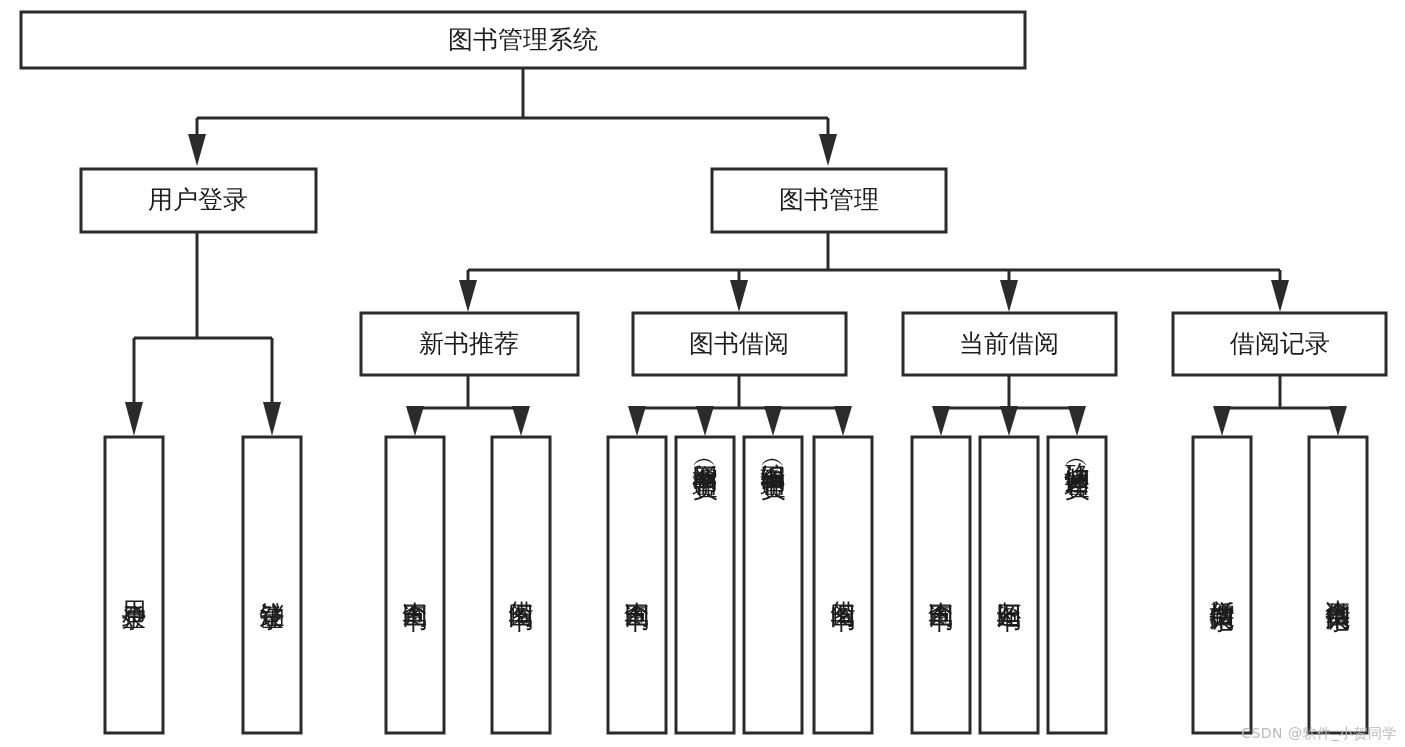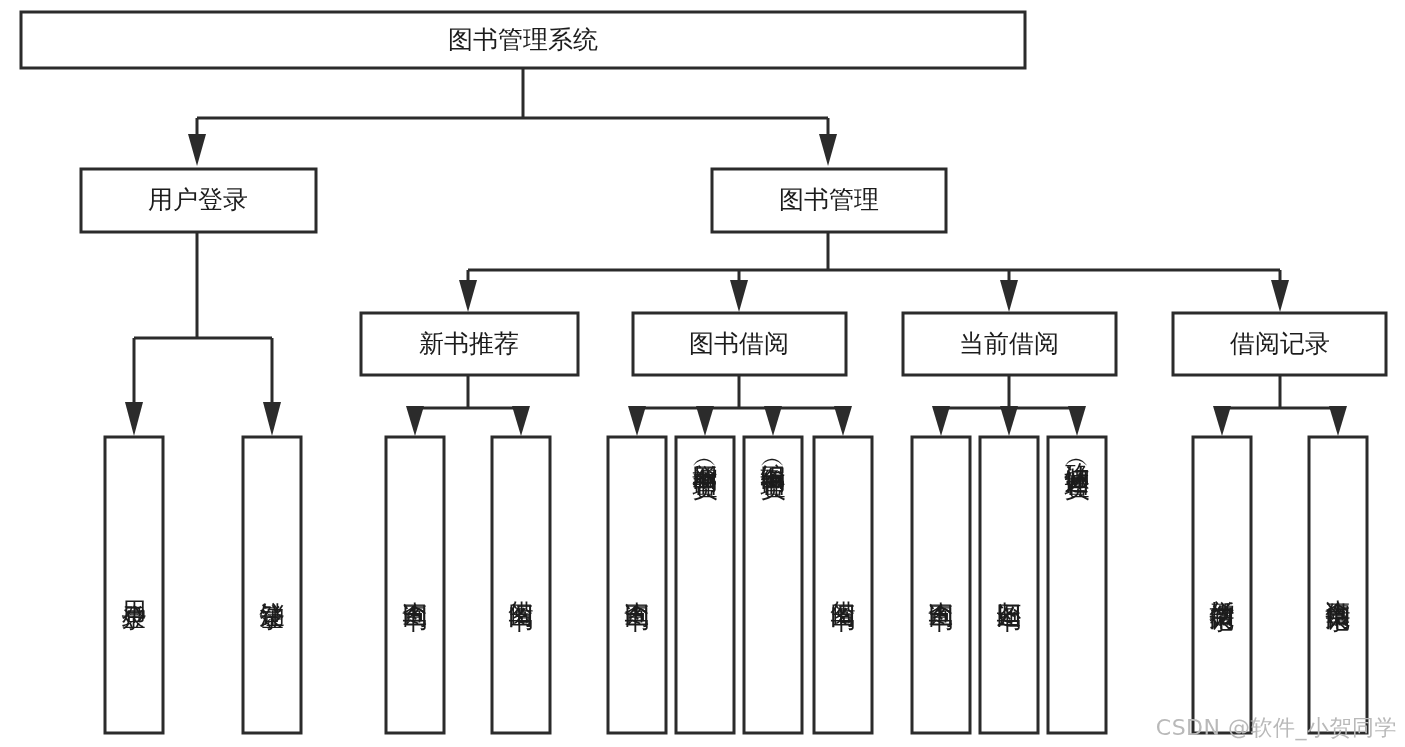--- a/index.html
+++ b/index.html
@@ -65,21 +65,21 @@
     letter-spacing: 2px;
     color: #1c1c1c;
     white-space: nowrap;
     text-align: center;
   }
   .watermark {
     position: absolute;
     right: 8px;
     bottom: 4px;
     font-family: "DejaVu Sans", "Liberation Sans", sans-serif;
-    font-size: 22px;
+    font-size: 14px;
     color: #b9b9b9;
     white-space: nowrap;
     letter-spacing: 0.5px;
   }
 </style>
 </head>
 <body>
 
 <div id="diagram-root">
 

